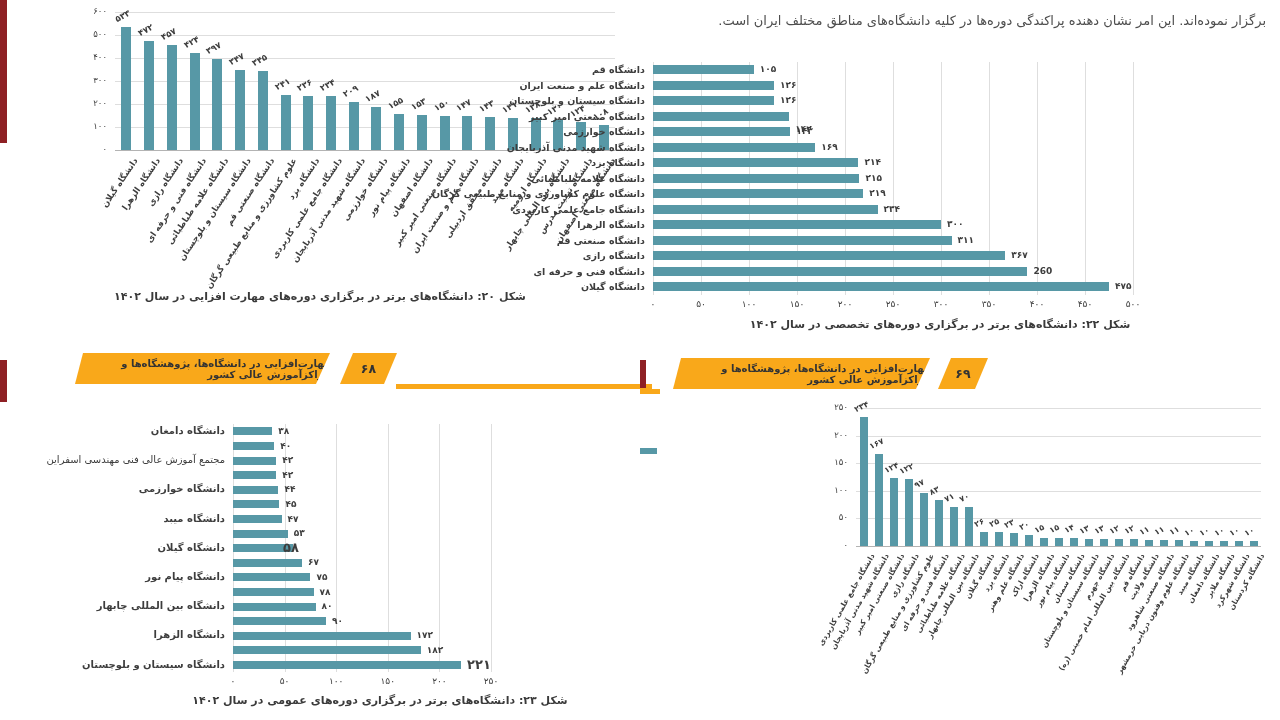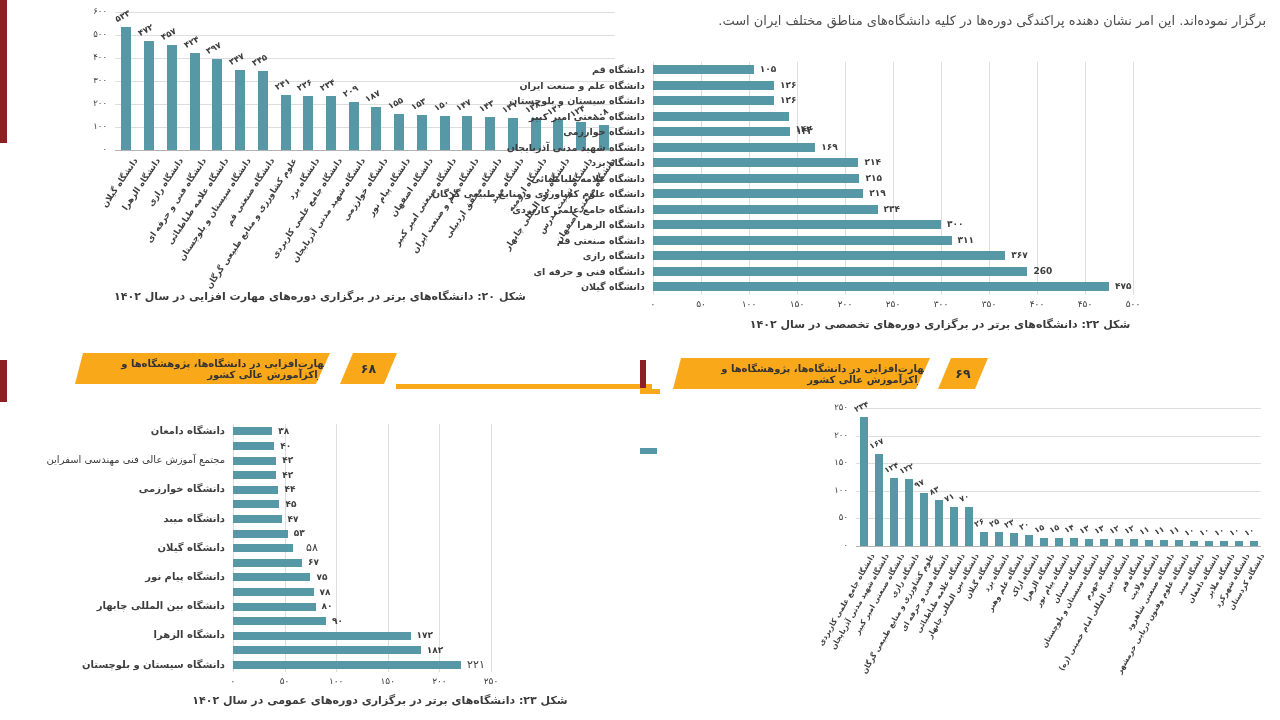--- a/index.html
+++ b/index.html
@@ -228,41 +228,41 @@
       <div dir="rtl" style="left: 221.4px; top: 58.4px; height: 14.6px; line-height: 14.6px; font-size: 9px; font-weight: bold; white-space: nowrap;">۴۴</div>
       <div style="left: 170px; top: 76.3px; width: 46.4px; height: 8px; background: var(--bar);"></div>
       <div dir="rtl" style="left: 222.4px; top: 73px; height: 14.6px; line-height: 14.6px; font-size: 9px; font-weight: bold; white-space: nowrap;">۴۵</div>
       <div dir="rtl" style="left: 0px; top: 87.6px; width: 162px; height: 14.6px; line-height: 14.6px; text-align: right; font-size: 10px; font-weight: bold; white-space: nowrap;">دانشگاه میبد</div>
       <div style="left: 170px; top: 90.9px; width: 48.5px; height: 8px; background: var(--bar);"></div>
       <div dir="rtl" style="left: 224.5px; top: 87.6px; height: 14.6px; line-height: 14.6px; font-size: 9px; font-weight: bold; white-space: nowrap;">۴۷</div>
       <div style="left: 170px; top: 105.5px; width: 54.7px; height: 8px; background: var(--bar);"></div>
       <div dir="rtl" style="left: 230.7px; top: 102.2px; height: 14.6px; line-height: 14.6px; font-size: 9px; font-weight: bold; white-space: nowrap;">۵۳</div>
       <div dir="rtl" style="left: 0px; top: 116.8px; width: 162px; height: 14.6px; line-height: 14.6px; text-align: right; font-size: 10px; font-weight: bold; white-space: nowrap;">دانشگاه گیلان</div>
       <div style="left: 170px; top: 120.1px; width: 59.9px; height: 8px; background: var(--bar);"></div>
-      <div dir="rtl" style="left: 243px; top: 116.8px; height: 14.6px; line-height: 14.6px; font-size: 11px; font-weight: normal; white-space: nowrap;">۵۸</div>
+      <div dir="rtl" style="left: 220px; top: 116.8px; height: 14.6px; line-height: 14.6px; font-size: 13px; font-weight: bold; white-space: nowrap;">۵۸</div>
       <div style="left: 170px; top: 134.7px; width: 69.1px; height: 8px; background: var(--bar);"></div>
       <div dir="rtl" style="left: 245.1px; top: 131.4px; height: 14.6px; line-height: 14.6px; font-size: 9px; font-weight: bold; white-space: nowrap;">۶۷</div>
       <div dir="rtl" style="left: 0px; top: 146px; width: 162px; height: 14.6px; line-height: 14.6px; text-align: right; font-size: 10px; font-weight: bold; white-space: nowrap;">دانشگاه پیام نور</div>
       <div style="left: 170px; top: 149.3px; width: 77.4px; height: 8px; background: var(--bar);"></div>
       <div dir="rtl" style="left: 253.4px; top: 146px; height: 14.6px; line-height: 14.6px; font-size: 9px; font-weight: bold; white-space: nowrap;">۷۵</div>
       <div style="left: 170px; top: 163.9px; width: 80.5px; height: 8px; background: var(--bar);"></div>
       <div dir="rtl" style="left: 256.5px; top: 160.6px; height: 14.6px; line-height: 14.6px; font-size: 9px; font-weight: bold; white-space: nowrap;">۷۸</div>
       <div dir="rtl" style="left: 0px; top: 175.2px; width: 162px; height: 14.6px; line-height: 14.6px; text-align: right; font-size: 10px; font-weight: bold; white-space: nowrap;">دانشگاه بین المللی چابهار</div>
       <div style="left: 170px; top: 178.5px; width: 82.6px; height: 8px; background: var(--bar);"></div>
       <div dir="rtl" style="left: 258.6px; top: 175.2px; height: 14.6px; line-height: 14.6px; font-size: 9px; font-weight: bold; white-space: nowrap;">۸۰</div>
       <div style="left: 170px; top: 193.1px; width: 92.9px; height: 8px; background: var(--bar);"></div>
       <div dir="rtl" style="left: 268.9px; top: 189.8px; height: 14.6px; line-height: 14.6px; font-size: 9px; font-weight: bold; white-space: nowrap;">۹۰</div>
       <div dir="rtl" style="left: 0px; top: 204.4px; width: 162px; height: 14.6px; line-height: 14.6px; text-align: right; font-size: 10px; font-weight: bold; white-space: nowrap;">دانشگاه الزهرا</div>
       <div style="left: 170px; top: 207.7px; width: 177.5px; height: 8px; background: var(--bar);"></div>
       <div dir="rtl" style="left: 353.5px; top: 204.4px; height: 14.6px; line-height: 14.6px; font-size: 9px; font-weight: bold; white-space: nowrap;">۱۷۲</div>
       <div style="left: 170px; top: 222.3px; width: 187.8px; height: 8px; background: var(--bar);"></div>
       <div dir="rtl" style="left: 363.8px; top: 219px; height: 14.6px; line-height: 14.6px; font-size: 9px; font-weight: bold; white-space: nowrap;">۱۸۲</div>
       <div dir="rtl" style="left: 0px; top: 233.6px; width: 162px; height: 14.6px; line-height: 14.6px; text-align: right; font-size: 10px; font-weight: bold; white-space: nowrap;">دانشگاه سیستان و بلوچستان</div>
       <div style="left: 170px; top: 236.9px; width: 228.1px; height: 8px; background: var(--bar);"></div>
-      <div dir="rtl" style="left: 404.1px; top: 233.6px; height: 14.6px; line-height: 14.6px; font-size: 11px; font-weight: normal; white-space: nowrap;">۲۲۱</div>
+      <div dir="rtl" style="left: 404.1px; top: 233.6px; height: 14.6px; line-height: 14.6px; font-size: 13px; font-weight: bold; white-space: nowrap;">۲۲۱</div>
     </div>
   <div class="cap" style="left:150px;top:694px;width:460px">شکل ۲۳: دانشگاه‌های برتر در برگزاری دوره‌های عمومی در سال ۱۴۰۲</div>
 
   <div id="f28plot" class="plot" style="left:856px;top:408px;width:405px;height:138px">
       <div style="left: 0px; top: 138px; width: 405px; height: 1px; background: rgb(179, 179, 179);"></div>
       <div dir="rtl" style="left: -42px; top: 132px; width: 34px; text-align: right; font-size: 8.5px; color: rgb(61, 61, 61);">۰</div>
       <div style="left: 0px; top: 110.4px; width: 405px; height: 1px; background: rgb(222, 222, 222);"></div>
       <div dir="rtl" style="left: -42px; top: 104.4px; width: 34px; text-align: right; font-size: 8.5px; color: rgb(61, 61, 61);">۵۰</div>
       <div style="left: 0px; top: 82.8px; width: 405px; height: 1px; background: rgb(222, 222, 222);"></div>
       <div dir="rtl" style="left: -42px; top: 76.8px; width: 34px; text-align: right; font-size: 8.5px; color: rgb(61, 61, 61);">۱۰۰</div>

